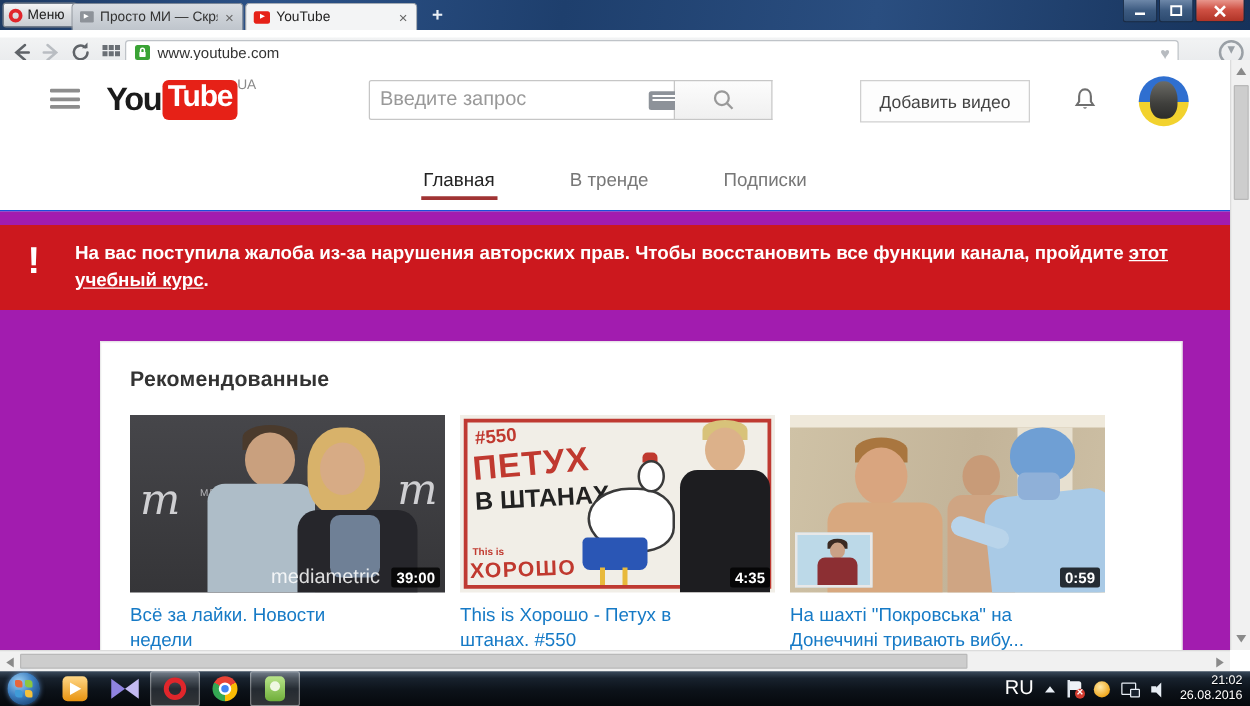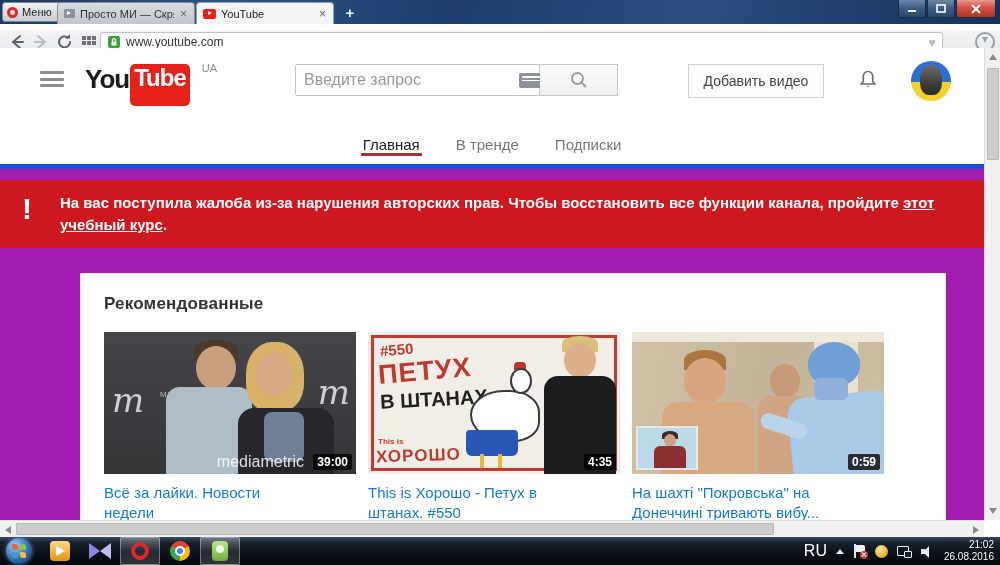--- a/index.html
+++ b/index.html
@@ -42,38 +42,38 @@
 
   
   .viewport { position:absolute; left:0; top:48px; width:984px; height:472px; background:#a21caf; overflow:hidden; }
 
   
   .yt-header { position:absolute; left:0; top:0; width:984px; height:64px; background:#fff; }
   .hamburger { position:absolute; left:40px; top:23px; width:24px; height:18px; }
   .hamburger span { display:block; height:3px; background:#8d8d8d; margin-bottom:3.5px; border-radius:1px; }
   .yt-logo { position:absolute; left:85px; top:16px; display:flex; align-items:flex-start; }
   .logo-you { font-size:26px; font-weight:bold; color:#1b1b1b; letter-spacing:-1px; line-height:30px; }
-  .logo-tube { font-size:24px; font-weight:bold; color:#fff; background:#e62117; border-radius:5px; padding:1px 4px 15px; margin-left:1px; line-height:26px; letter-spacing:-1px; }
-  .logo-region { font-size:11px; color:#8a8a8a; margin-left:12px; margin-top:-2px; }
+  .logo-tube { font-size:24px; font-weight:bold; color:#fff; background:#e62117; border-radius:5px; padding:1px 4px 5px; margin-left:1px; line-height:26px; letter-spacing:-1px; }
+  .logo-region { font-size:11px; color:#8a8a8a; margin-left:0; margin-top:-2px; }
   .search-box { position:absolute; left:295px; top:16px; width:245px; height:32px; border:1px solid #c6c6c6; border-radius:2px 0 0 2px; background:#fff; display:flex; align-items:center; }
   .search-input { flex:1; border:none; outline:none; font-size:16px; color:#333; padding:0 8px; background:transparent; font-family:"Liberation Sans",sans-serif; }
   .search-input::placeholder { color:#999; }
   .kbd-ico { width:24px; height:15px; background:#8d9299; border-radius:2px; margin-right:7px; position:relative; flex:0 0 auto; }
   .kbd-ico::after { content:""; position:absolute; left:3px; right:3px; top:3px; height:6px;
     background:repeating-linear-gradient(#fff 0 1.5px, transparent 1.5px 3.5px); }
   .search-btn { position:absolute; left:540px; top:16px; width:78px; height:32px; background:linear-gradient(#fcfcfc,#f0f0f0); border:1px solid #c6c6c6; border-left:none; display:flex; align-items:center; justify-content:center; }
   .add-video-btn { position:absolute; left:688px; top:16px; width:136px; height:34px; background:#fdfdfd; border:1px solid #cfcfcf; font-size:14px; color:#444; display:flex; align-items:center; justify-content:center; }
   .bell { position:absolute; left:856px; top:20px; }
   .avatar { position:absolute; left:911px; top:13px; width:40px; height:40px; border-radius:50%; overflow:hidden;
     background:linear-gradient(#2f6fd0 0 52%, #f2d22e 52% 100%); }
   .avatar::after { content:""; position:absolute; left:9px; top:4px; width:22px; height:30px; border-radius:48% 48% 40% 40%;
     background:linear-gradient(#6b6b66,#3f3f3c 60%,#2c2c2a); }
 
   
-  .yt-nav { position:absolute; left:0; top:64px; width:984px; height:57px; background:#fff; border-bottom:5px solid #1d4ed8; display:flex; justify-content:center; gap:36px; }
+  .yt-nav { position:absolute; left:0; top:64px; width:984px; height:57px; background:#fff; border-bottom:1px solid #1d4ed8; display:flex; justify-content:center; gap:60px; }
   .yt-tab { font-size:15px; color:#777; padding-top:24px; position:relative; }
   .yt-tab.active { color:#222; }
   .yt-tab.active .underline { position:absolute; left:-2px; right:-2px; bottom:8px; height:3px; }
 
   
   .banner { position:absolute; left:0; top:132px; width:984px; height:68px; color:#fff; }
   .banner-excl { position:absolute; left:22px; top:12px; font-size:30px; font-weight:bold; }
   .banner-text { position:absolute; left:60px; top:12px; width:908px; font-size:15px; font-weight:bold; line-height:22px; }
   .banner-link { color:#fff; text-decoration:underline; }
 

